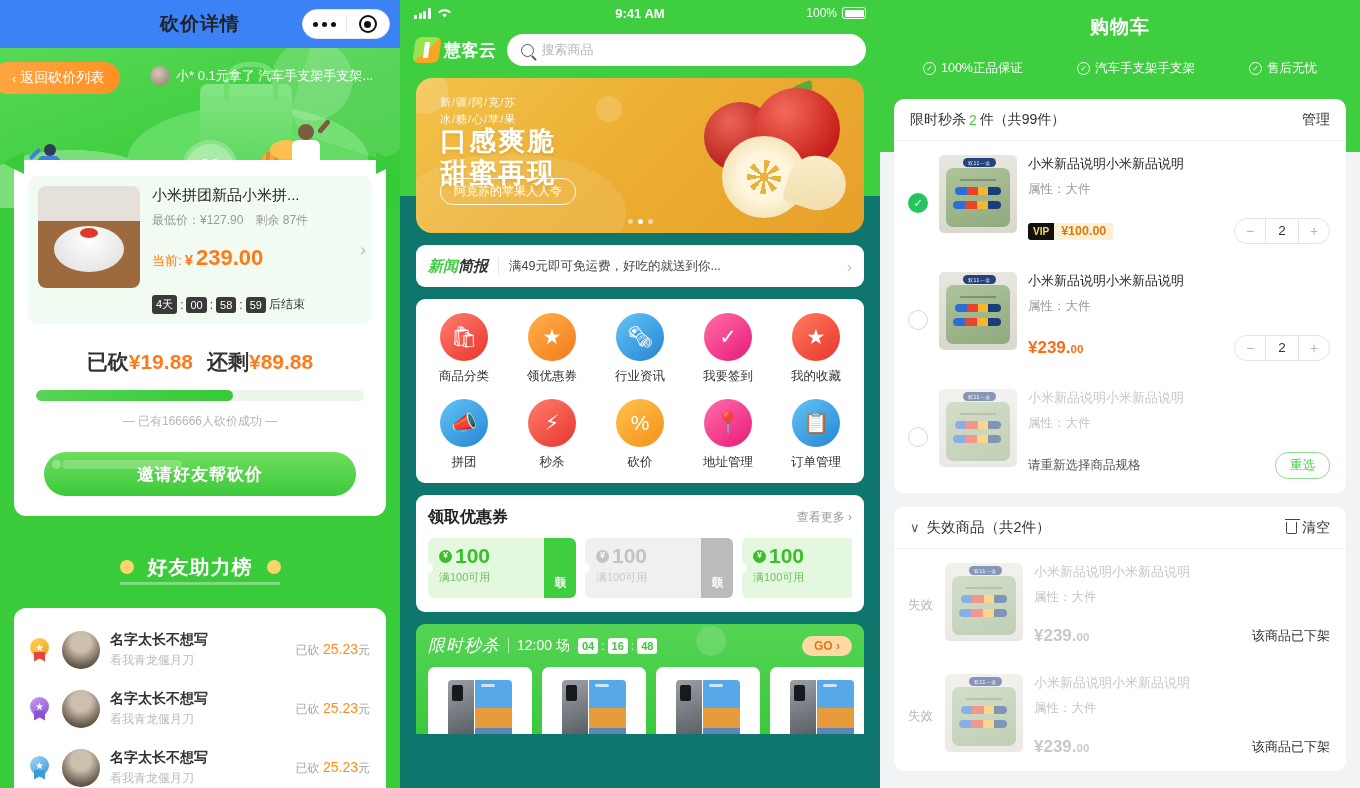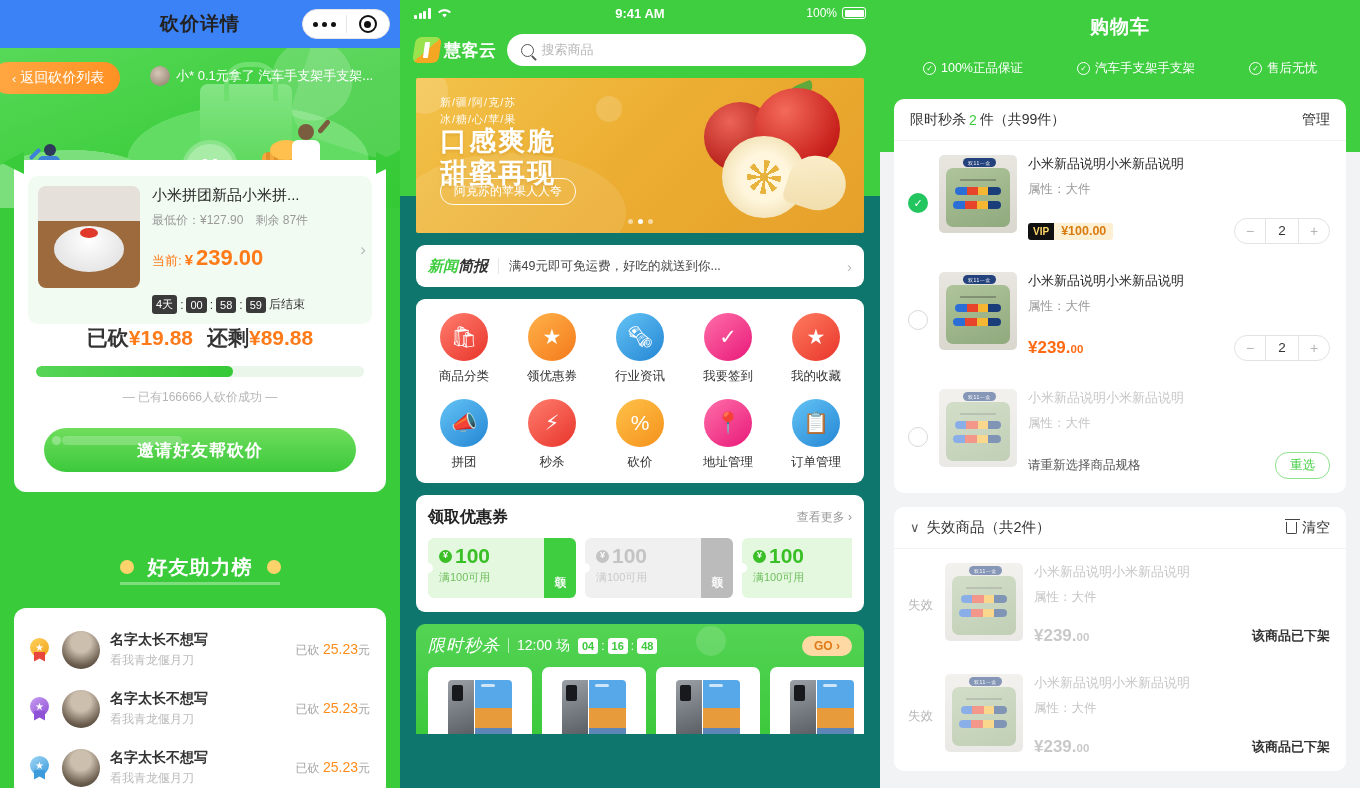--- a/index.html
+++ b/index.html
@@ -101,21 +101,21 @@
   .p1-prod .info { flex:1; min-width:0; }
   .p1-ptitle { font-size:15px; color:#222; white-space:nowrap; overflow:hidden; text-overflow:ellipsis; }
   .p1-psub { font-size:12px; color:#9a9a9a; margin-top:7px; display:flex; gap:12px; }
   .p1-cur { margin-top:16px; font-size:13px; color:#FF7A18; display:flex; align-items:baseline; gap:3px; }
   .p1-cur b { font-size:22px; font-weight:bold; }
   .p1-cur .yen { font-size:15px; font-weight:bold; }
   .p1-count { margin-top:24px; display:flex; align-items:center; gap:3px; font-size:12px; color:#333; }
   .p1-count i { background:#3A3A3A; color:#fff; border-radius:3px; padding:2px 4px; font-style:normal; font-size:11px; }
   .p1-prod .arrow { position:absolute; right:6px; top:50%; transform:translateY(-50%); color:#bbb; font-size:17px; }
 
-  .p1-amt { text-align:center; font-size:21px; font-weight:bold; color:#333; }
+  .p1-amt { text-align:center; margin-top:24px; font-size:21px; font-weight:bold; color:#333; }
   .p1-amt .o { color:#FF7A18; }
   .p1-amt .gap { display:inline-block; width:14px; }
   .p1-bar { margin:14px 8px 0; height:11px; border-radius:6px; background:#EAF6EA; overflow:hidden; }
   .p1-bar > i { display:block; height:100%; width:60%; border-radius:6px; background: linear-gradient(90deg,#56D456,#36C936); }
   .p1-succ { text-align:center; font-size:12px; color:#b5b5b5; margin-top:12px; }
   .p1-invite {
     margin:22px 16px 0; height:44px; border-radius:22px; position:relative; overflow:hidden;
     background: linear-gradient(180deg,#6FDD5C,#3CC93C);
     display:flex; align-items:center; justify-content:center;
     color:#fff; font-size:17px; font-weight:bold; letter-spacing:1px;
@@ -165,21 +165,21 @@
   .p2-logo { display:flex; align-items:center; gap:4px; flex:none; }
   .p2-logo .mark { width:26px; height:26px; border-radius:6px;
     background: linear-gradient(135deg,#9BE24F 0 50%, #F5A623 50% 100%); position:relative; transform: skewX(-8deg); }
   .p2-logo .mark::after { content:""; position:absolute; left:10px; top:5px; width:5px; height:16px; background:#fff; border-radius:1px; }
   .p2-logo .name { color:#fff; font-size:17px; font-weight:bold; letter-spacing:.5px; }
   .p2-search { flex:1; height:32px; background:#fff; border-radius:16px; display:flex; align-items:center; gap:8px; padding:0 14px; }
   .p2-search .ph { color:#b7b7b7; font-size:13px; }
   .mag { width:13px; height:13px; border:1.8px solid #555; border-radius:50%; position:relative; flex:none; }
   .mag::after { content:""; position:absolute; right:-4px; bottom:-3px; width:6px; height:1.8px; background:#555; transform:rotate(45deg); }
 
-  .p2-banner { position:relative; margin:12px 16px 0; height:155px; border-radius:2px; overflow:hidden;
+  .p2-banner { position:relative; margin:12px 16px 0; height:155px; border-radius:16px; overflow:hidden;
     background: linear-gradient(135deg,#F3C24A 0%, #ECAE32 48%, #E6A02A 100%); }
   .p2-banner .bub { position:absolute; border-radius:50%; background: rgba(255,255,255,.16); }
   .p2-banner .b1 { left:-14px; top:-10px; width:46px; height:46px; }
   .p2-banner .b2 { left:180px; top:18px; width:26px; height:26px; }
   .p2-banner .wave { position:absolute; left:-20px; bottom:-40px; width:230px; height:120px; border-radius:50%;
     background: rgba(255,255,255,.10); }
   .ban-tag { position:absolute; left:24px; top:16px; color:#fff; font-size:11px; line-height:1.5; opacity:.92; letter-spacing:1px; }
   .ban-h1 { position:absolute; left:24px; top:48px; color:#fff; font-size:27px; font-weight:bold; line-height:1.18; letter-spacing:2px;
     text-shadow: 0 2px 3px rgba(180,110,0,.25); }
   .ban-pill { position:absolute; left:24px; bottom:28px; border:1.4px solid rgba(255,255,255,.9); color:#fff;
@@ -325,21 +325,21 @@
 
   .p3-invalid { margin-top:14px; background:#fff; border-radius:10px; }
   .inv-head { height:42px; display:flex; align-items:center; padding:0 16px; font-size:14.5px; color:#333;
     border-bottom:1px solid #F2F2F2; }
   .inv-head .cv { margin-right:7px; color:#555; font-size:13px; }
   .inv-head .clr { margin-left:auto; display:flex; align-items:center; gap:5px; font-size:14px; color:#333; }
   .trash { width:11px; height:12px; border:1.3px solid #444; border-top:none; border-radius:0 0 2px 2px; position:relative; }
   .trash::before { content:""; position:absolute; left:-2px; top:-3px; width:15px; height:1.4px; background:#444; }
   .inv-row { display:flex; align-items:flex-start; padding:14px 16px 14px 14px; gap:11px; }
   .inv-badge { width:26px; font-size:12.5px; color:#b8b8b8; flex:none; margin-top:34px; }
-  .inv-state { font-size:13px; color:#333; margin-left:auto; font-weight:bold; }
+  .inv-state { font-size:13px; color:#333; margin-left:auto; font-weight:normal; }
   .pr-dim { color:#c9c9c9; font-weight:bold; font-size:17px; }
   .pr-dim small { font-size:11.5px; }
 </style>
 </head>
 <body>
 
 <div class="screen">
 
   <div class="panel1">
     <div class="p1-navbar">

